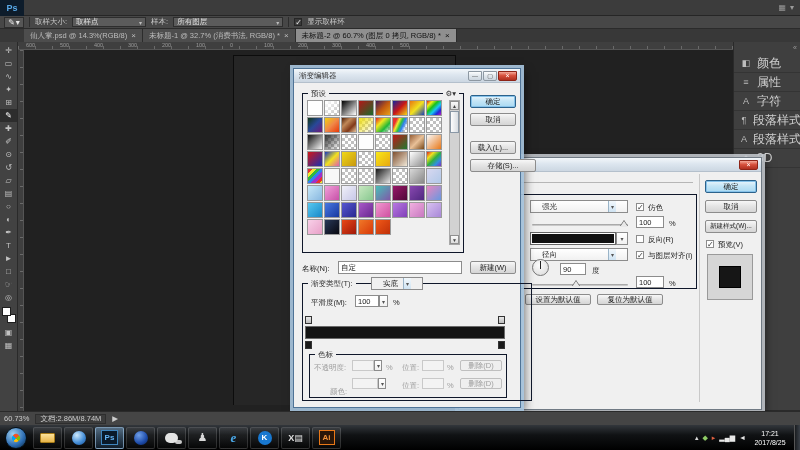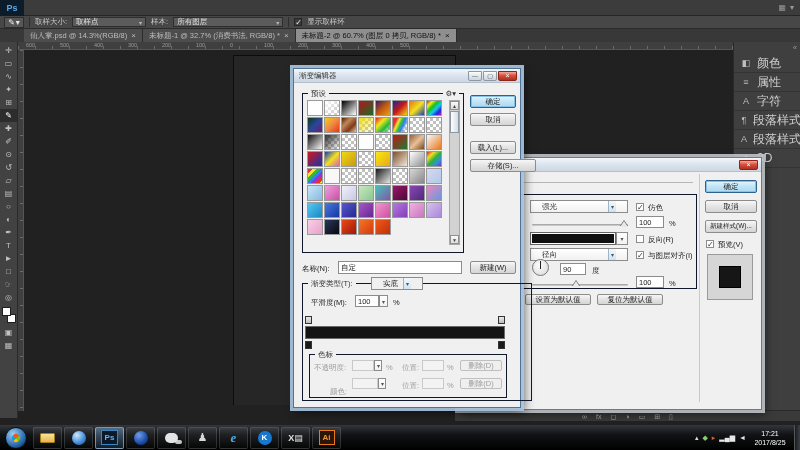--- a/index.html
+++ b/index.html
@@ -474,20 +474,27 @@
             <span class="caret" style="border:none;background:none;margin:0 auto;">▾</span>
           </div>
         <div class="lbl dis" style="left:92px;top:26px;">位置:</div>
         <div class="inputbox dis" style="left:112px;top:23px;width:22px;height:11px;"></div>
         <div class="lbl dis" style="left:137px;top:26px;">%</div>
         <div class="btn dis" style="left:150px;top:23px;width:42px;height:11px;">删除(D)</div>
       </div>
     </div>
   </div>
 
+  <div id="statusbar">
+    <span class="status-text">60.73%</span>
+    <div class="status-box">
+      <span class="status-text">文档:2.86M/8.74M</span>
+    </div>
+    <span class="status-text">▶</span>
+  </div>
 
   <div id="taskbar">
     <div id="start-orb">
         <div id="start-flag"></div>
       </div>
     <div id="tb-icons" style="display:flex;">
         <div class="tb-icon i-folder">
           <span class="glyph"></span>
         </div>
         <div class="tb-icon i-globe">

